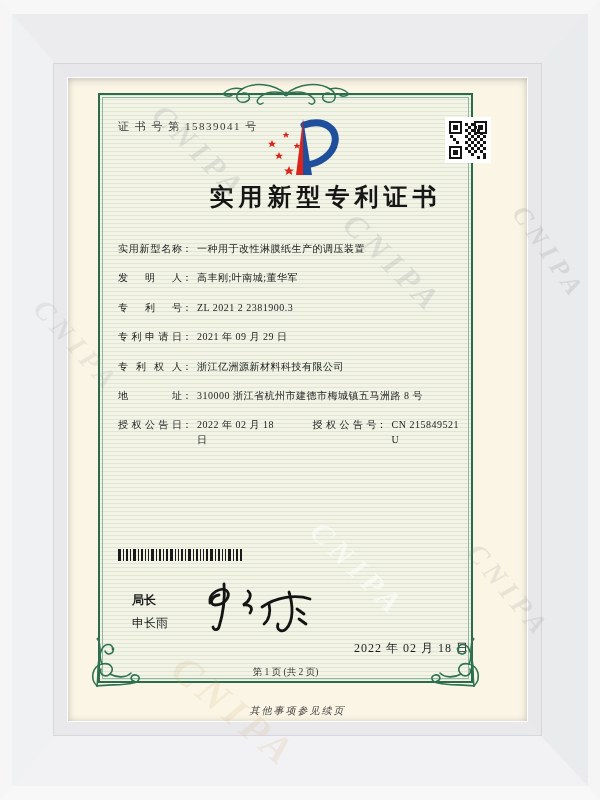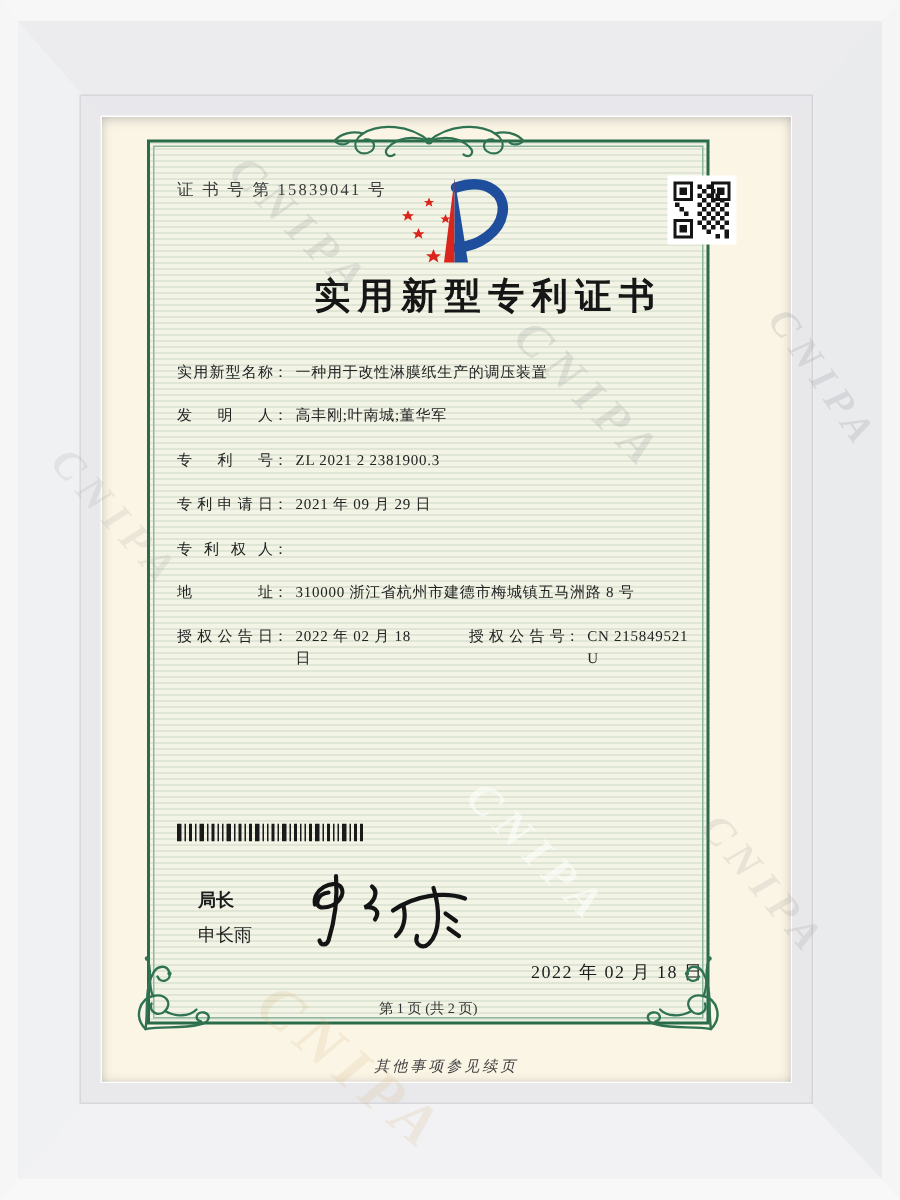--- a/index.html
+++ b/index.html
@@ -186,20 +186,21 @@
           <span class="fvalue">ZL 2021 2 2381900.3</span>
         </div>
         <div class="row">
           <span class="flabel">专利申请日</span>
             <span class="fcolon">：</span>
           <span class="fvalue">2021 年 09 月 29 日</span>
         </div>
         <div class="row">
           <span class="flabel">专利权人</span>
             <span class="fcolon">：</span>
+          <span class="fvalue">浙江亿洲源新材料科技有限公司</span>
         </div>
         <div class="row">
           <span class="flabel">地址</span>
             <span class="fcolon">：</span>
           <span class="fvalue">310000 浙江省杭州市建德市梅城镇五马洲路 8 号</span>
         </div>
         <div class="row">
           <span class="flabel">授权公告日</span>
             <span class="fcolon">：</span>
           <span class="fvalue">2022 年 02 月 18 日</span>

